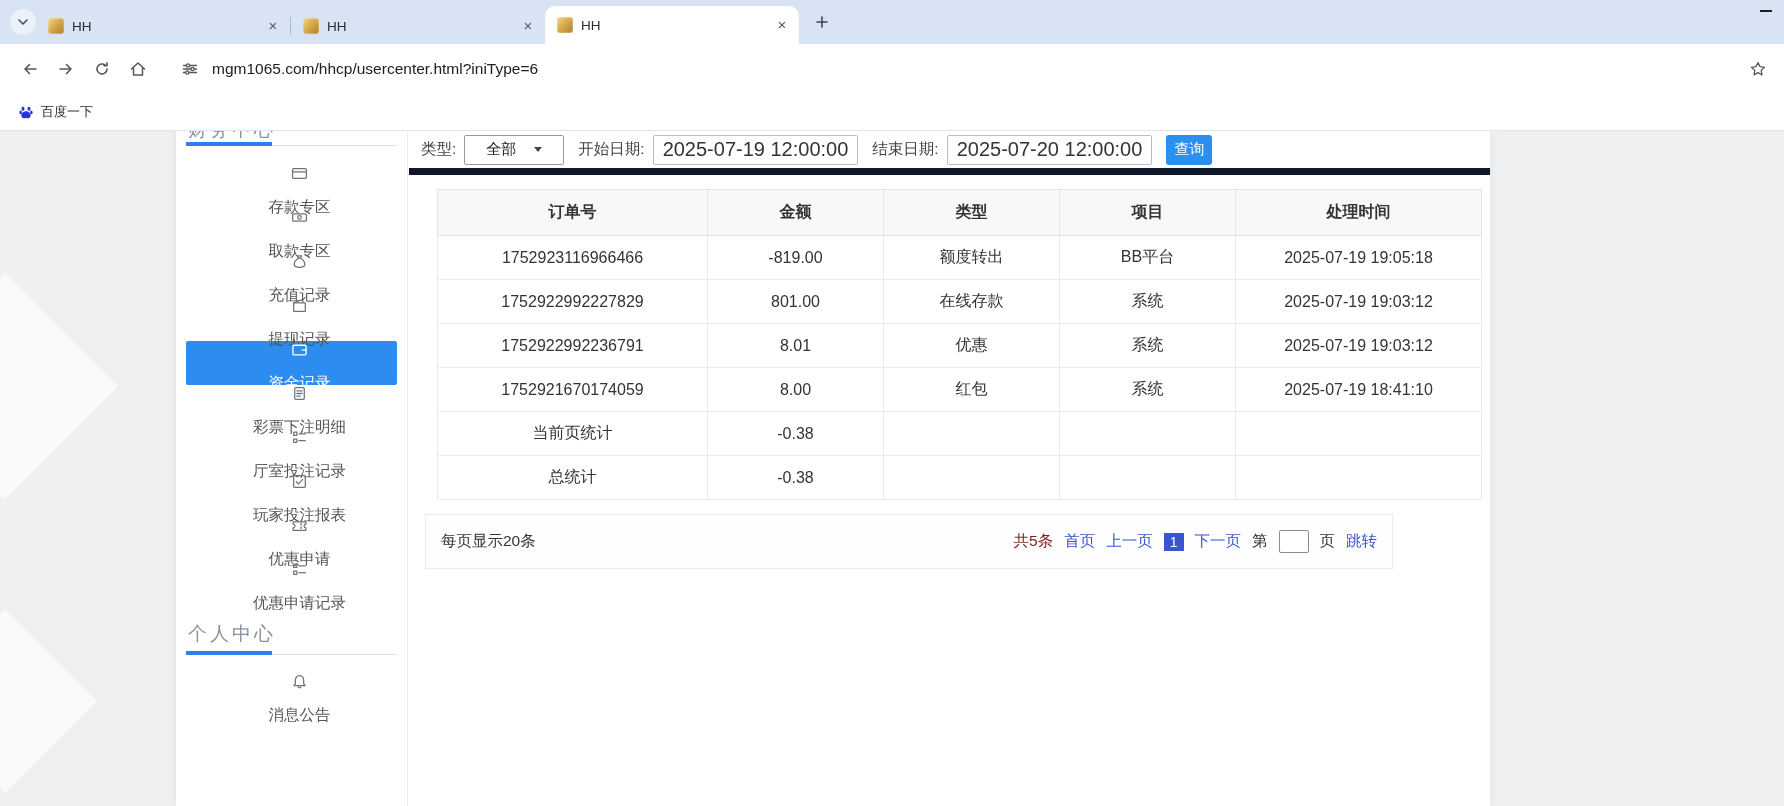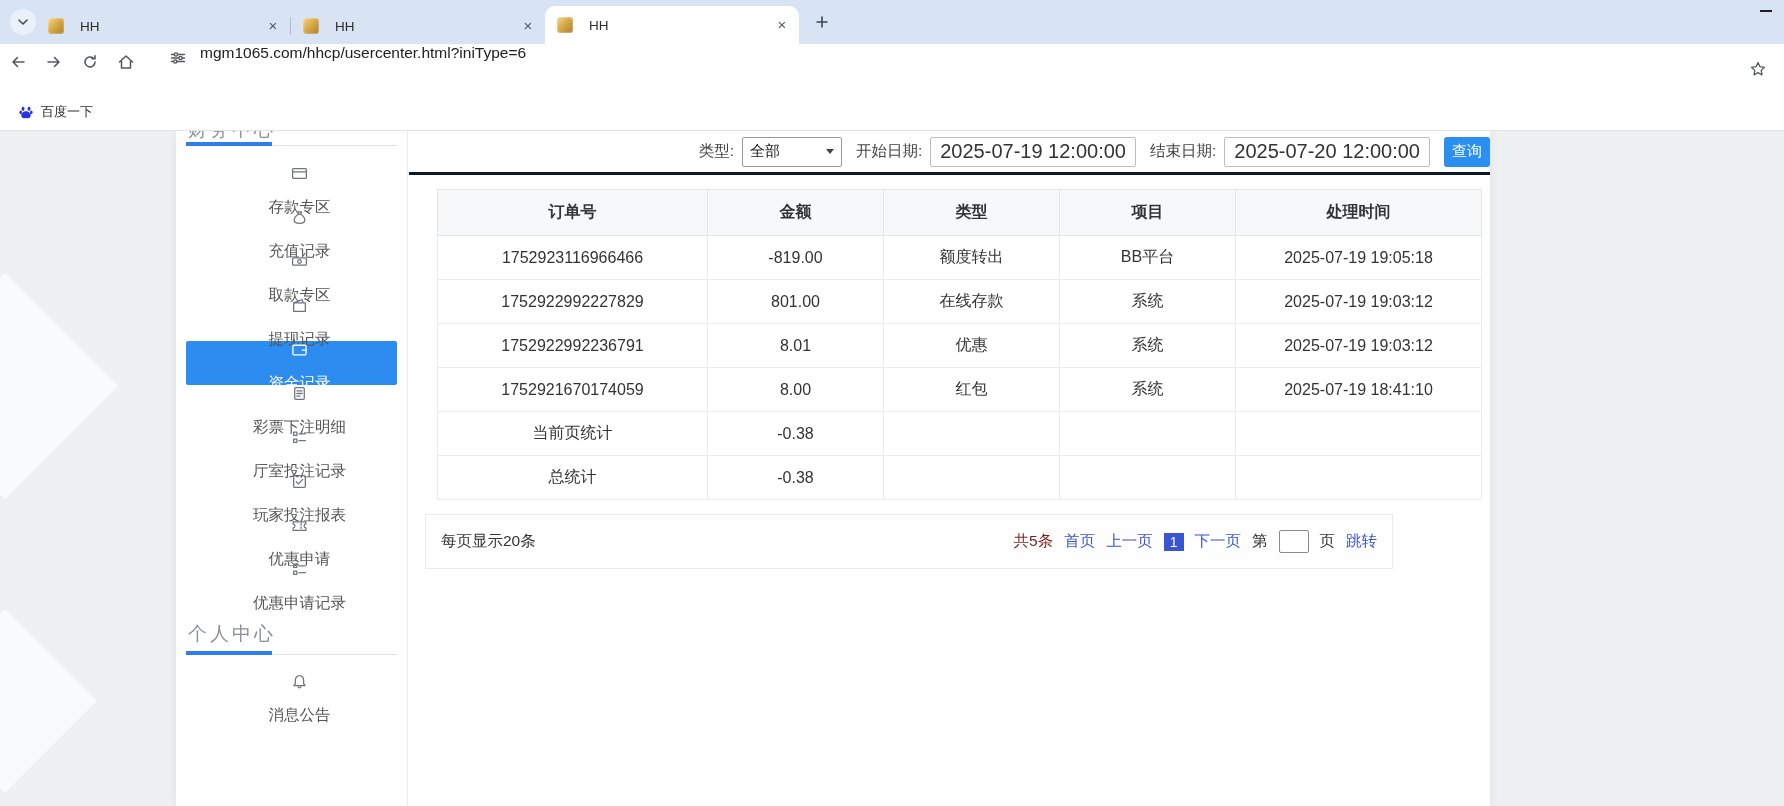--- a/index.html
+++ b/index.html
@@ -7,34 +7,34 @@
   .window { position:relative; width:1784px; height:806px; }
 
   
   .tabstrip { position:absolute; top:0; left:0; right:0; height:44px; background:#d8e4f4; }
   .tab-search { position:absolute; left:10px; top:9px; width:26px; height:26px; border-radius:50%;
     background:#eaf1fb; display:flex; align-items:center; justify-content:center; color:#43505e; cursor:pointer; }
   .tabs { position:absolute; left:36px; top:0; height:44px; display:flex; align-items:flex-end; }
   .tab { width:254px; height:36px; margin-top:8px; display:flex; align-items:center; gap:8px;
     padding:0 8px 0 12px; color:#2d2d2d; font-size:13.5px; position:relative; cursor:pointer; }
   .tab.active { background:#fff; height:38px; border-radius:10px 10px 0 0; }
-  .tab .tab-label { flex:1; white-space:nowrap; overflow:hidden;margin-left:8px; }
+  .tab .tab-label { flex:1; white-space:nowrap; overflow:hidden; }
   .tab .tab-close { width:18px; height:18px; line-height:17px; text-align:center; border-radius:50%;
     color:#52575d; font-size:15px; }
   .tab-sep { width:1px; height:18px; background:#a8bcd8; margin-bottom:9px; }
   .favicon { width:16px; height:16px; border-radius:3px; flex:0 0 16px;
     background:linear-gradient(135deg,#f3d88a 0%,#d9ab4a 45%,#a97f2a 100%);
     box-shadow:inset 0 0 2px rgba(255,255,255,.8); }
   .new-tab { position:absolute; top:9px; width:26px; height:26px; display:flex; align-items:center;
     justify-content:center; color:#3f4750; cursor:pointer; }
   .min-dash { position:absolute; top:10px; right:12px; width:12px; height:2px; background:#1f1f1f; }
 
   
   .toolbar { position:absolute; top:44px; left:0; right:0; height:50px; background:#fff;
-    display:flex; align-items:flex-start; padding-left:0; }
+    display:flex; align-items:center; padding-left:12px; }
   .nav-btn { width:36px; height:36px; display:flex; align-items:center; justify-content:center;
     color:#54585e; border-radius:50%; cursor:pointer; }
   .nav-btn svg, .tab-search svg, .new-tab svg { width:18px; height:18px; }
   .site-badge { margin-left:20px; width:28px; height:28px; display:flex; align-items:center;
     justify-content:center; color:#54585e; border-radius:50%; cursor:pointer; }
   .url-text { margin-left:8px; font-size:15.5px; color:#202124; }
   .star-btn { position:absolute; right:10px; top:50%; transform:translateY(-50%); width:32px; height:32px;
     display:flex; align-items:center; justify-content:center; color:#54585e; cursor:pointer; }
 
   
@@ -67,25 +67,25 @@
   .side-item .chev { display:none; }
   .side-item.active .chev { display:block; margin-left:auto; margin-right:14px; font-size:17px; color:#fff; }
   .side-head2 { position:relative; margin-top:12px; height:46px; }
   .side-head2 .txt { position:absolute; top:4px; left:2px; font-size:19px; color:#8a909a; letter-spacing:3px;text-align:center; }
   .side-head2 .rule { position:absolute; top:37px; left:0; width:211px; height:1px; background:#dfe1e5; }
   .side-head2 .rule-blue { position:absolute; top:34px; left:0; width:86px; height:4px; background:#2d7ef0; }
   .side-gap { height:10px; }
 
   
   .main { position:absolute; left:233px; top:0; right:0; bottom:0; background:#fff; }
-  .filterbar { height:44px; border-bottom:3px solid #0f172a; display:flex; align-items:center;
-    padding-left:12px; font-size:15.5px; color:#444;justify-content:flex-end; }
+  .filterbar { height:44px; border-bottom:7px solid #0f172a; display:flex; align-items:center;
+    padding-left:12px; font-size:15.5px; color:#444; }
   .flabel { margin-right:8px; }
   .fsel { width:100px; height:30px; border:1px solid #9a9a9a; border-radius:2px; background:#fff;
-    display:flex; align-items:center; justify-content:space-between; padding:0 7px; color:#222;
+    display:flex; align-items:center; justify-content:space-between; padding:0 21px; color:#222;
     font-size:15px; cursor:pointer; margin-right:14px; }
   .caret { width:0; height:0; border-left:4.5px solid transparent; border-right:4.5px solid transparent;
     border-top:5.5px solid #444; }
   .finput { height:30px; min-width:142px; border:1px solid #b9bcc0; border-radius:2px; background:#fff;
     display:flex; align-items:center; justify-content:center; padding:0 9px; font-size:20px; color:#333;
     margin-right:14px; cursor:text; }
   .btn-search { width:46px; height:30px; background:#2b8ff0; color:#fff; border:none; border-radius:3px;
     font-size:15px; cursor:pointer; }
 
   .table-wrap { margin:14px 0 0 28px; }
@@ -212,34 +212,34 @@
                 <g fill="none" stroke="currentColor" stroke-width="1.2" stroke-linecap="round" stroke-linejoin="round">
                   <rect x="1.5" y="3.5" width="13" height="9" rx="1"></rect>
                   <path d="M1.5 6.5h13"></path>
                 </g>
               </svg>
               <span class="lbl">存款专区</span>
             </div>
             <div class="side-item">
               <svg viewBox="0 0 16 16">
                 <g fill="none" stroke="currentColor" stroke-width="1.2" stroke-linecap="round" stroke-linejoin="round">
+                  <rect x="1.5" y="4.5" width="13" height="7" rx="1"></rect>
+                  <circle cx="8" cy="8" r="1.7"></circle>
+                </g>
+              </svg>
+              <span class="lbl">取款专区</span>
+            </div>
+            <div class="side-item">
+              <svg viewBox="0 0 16 16">
+                <g fill="none" stroke="currentColor" stroke-width="1.2" stroke-linecap="round" stroke-linejoin="round">
                   <path d="M6 2.8h4l-1.1 2.1H7.1z"></path>
                   <path d="M7 5C4.6 6.5 3 8.6 3 10.6c0 2 2 2.9 5 2.9s5-.9 5-2.9c0-2-1.6-4.1-4-5.6"></path>
                 </g>
               </svg>
               <span class="lbl">充值记录</span>
-            </div>
-            <div class="side-item">
-              <svg viewBox="0 0 16 16">
-                <g fill="none" stroke="currentColor" stroke-width="1.2" stroke-linecap="round" stroke-linejoin="round">
-                  <rect x="1.5" y="4.5" width="13" height="7" rx="1"></rect>
-                  <circle cx="8" cy="8" r="1.7"></circle>
-                </g>
-              </svg>
-              <span class="lbl">取款专区</span>
             </div>
             <div class="side-item">
               <svg viewBox="0 0 16 16">
                 <g fill="none" stroke="currentColor" stroke-width="1.2" stroke-linecap="round" stroke-linejoin="round">
                   <path d="M2.5 5.5h11v8h-11z"></path>
                   <path d="M2.5 5.5l8-3 .9 2.6"></path>
                 </g>
               </svg>
               <span class="lbl">提现记录</span>
             </div>

